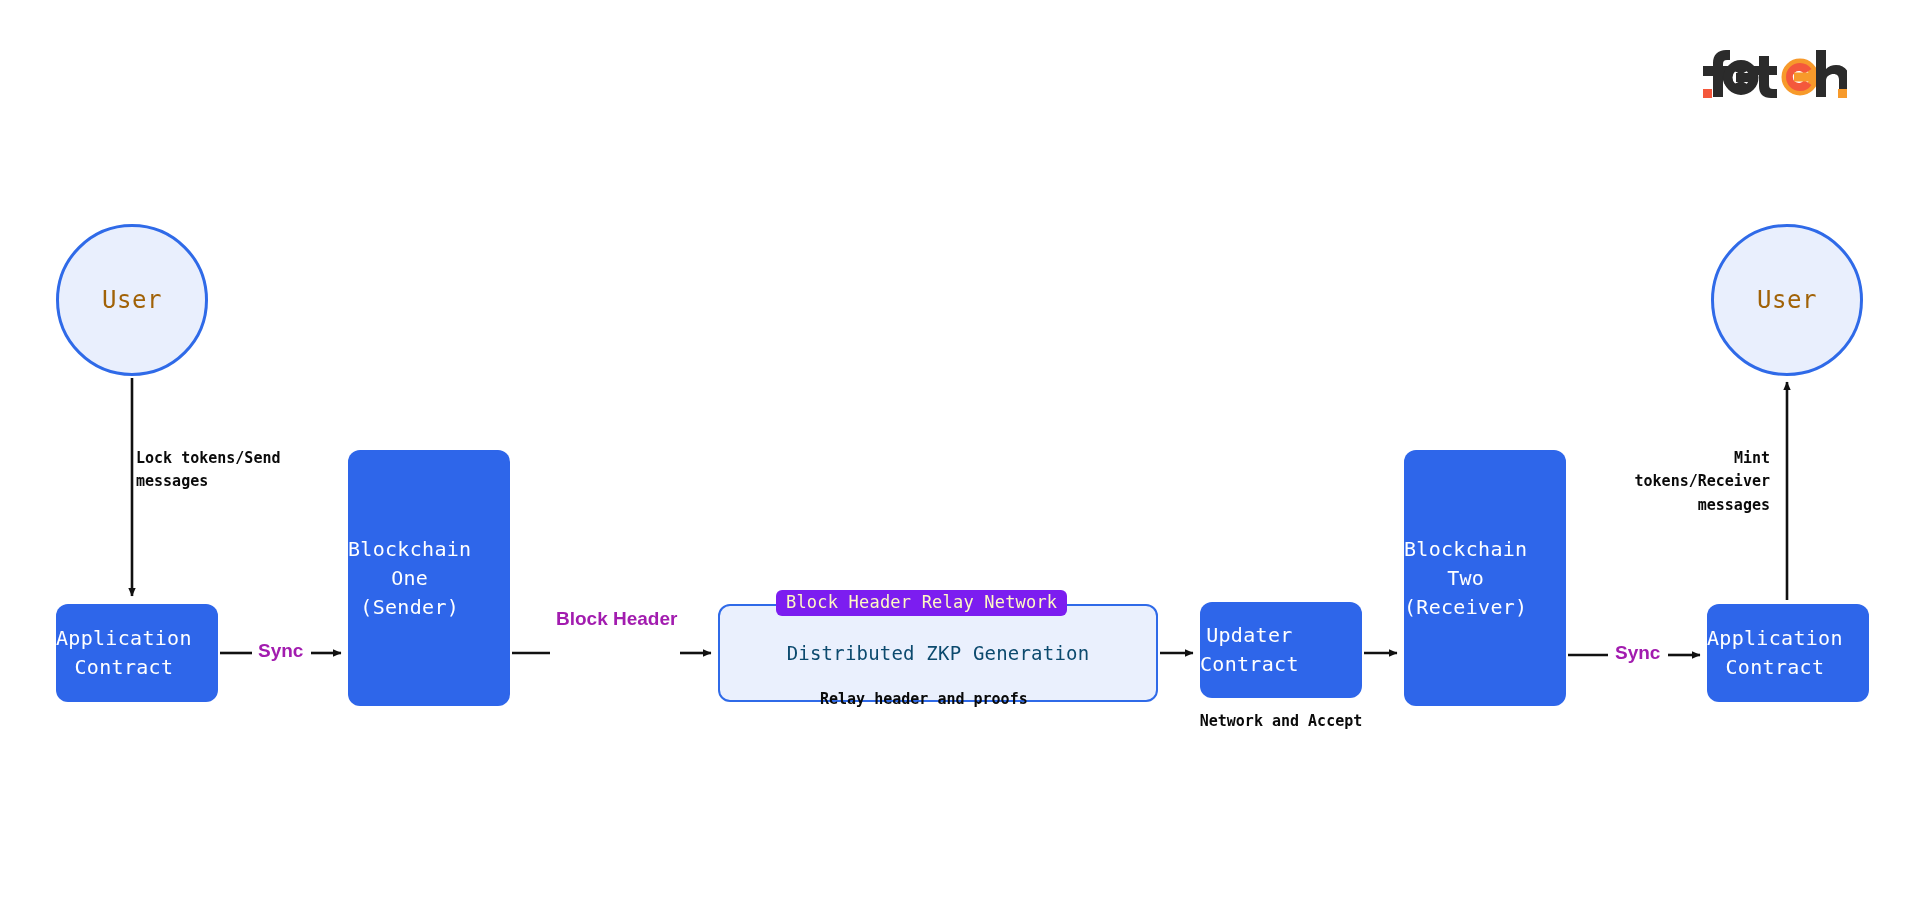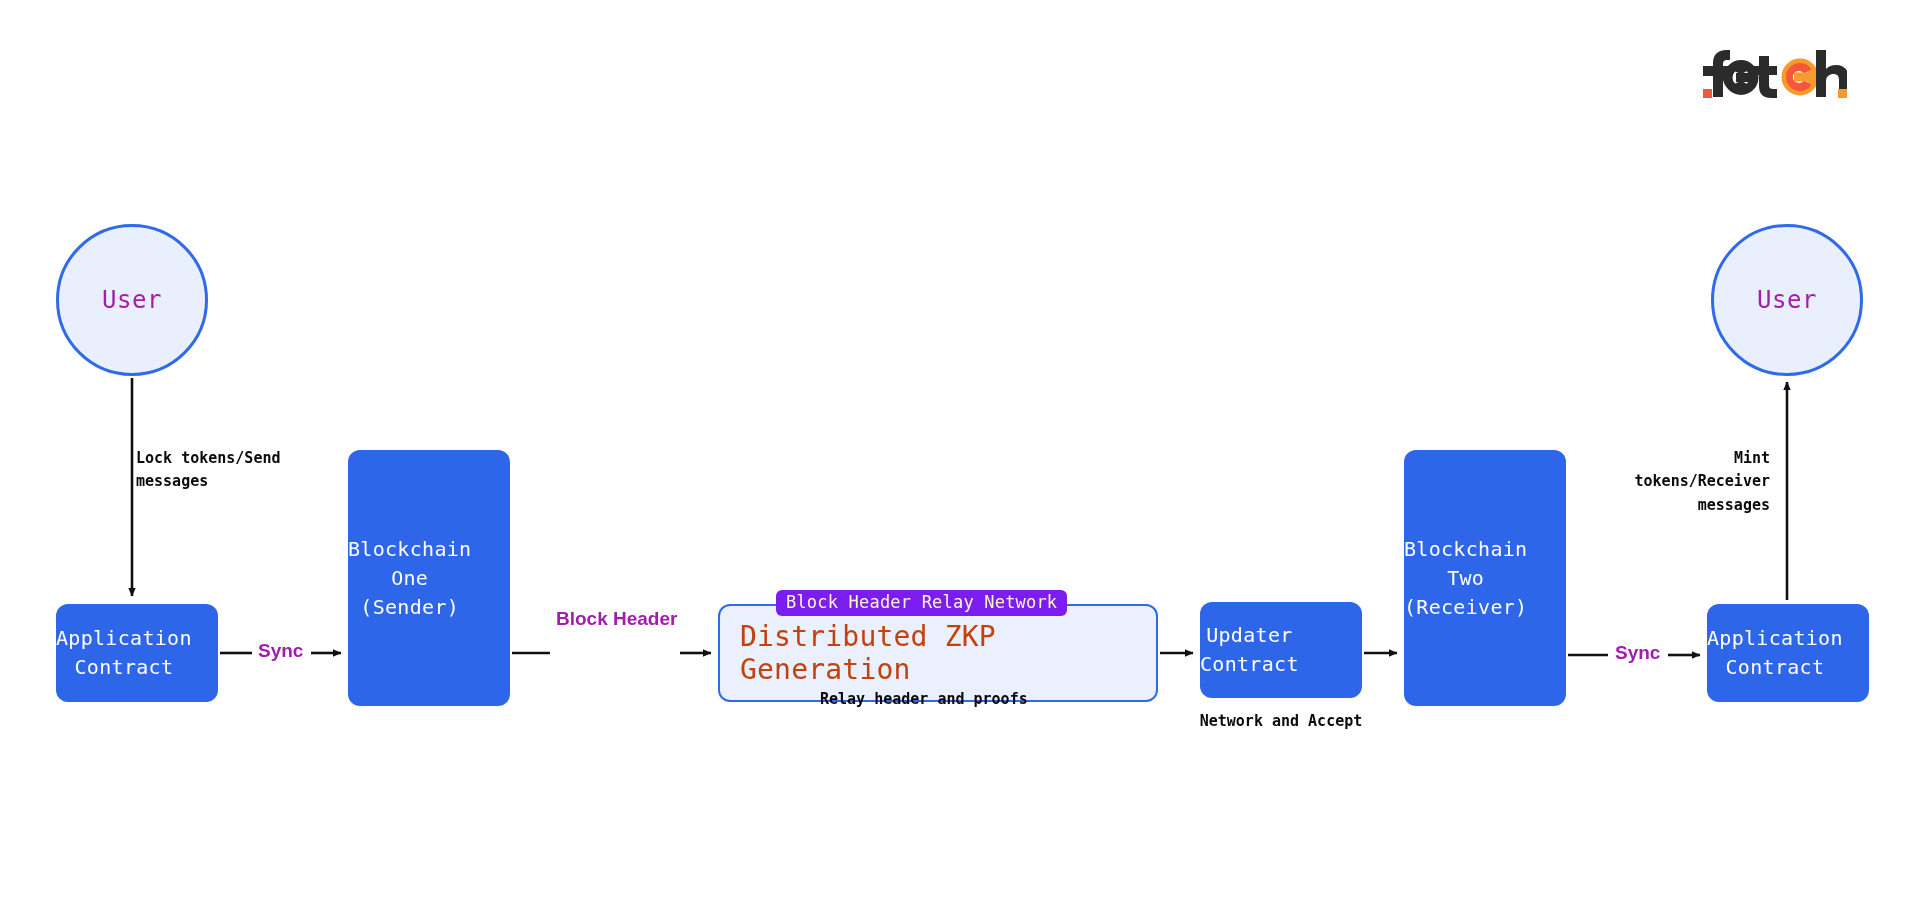--- a/index.html
+++ b/index.html
@@ -38,21 +38,21 @@
     background: #e9effd;
     border: 3px solid #2f6ae8;
     box-sizing: border-box;
     display: flex;
     align-items: center;
     justify-content: center;
   }
   .user-circle .node-label {
     font-family: "DejaVu Sans Mono", monospace;
     font-size: 24px;
-    color: #a21caf;
+    color: #a16207;
     letter-spacing: 0.5px;
   }
   #user-left  { left: 56px;  top: 224px; width: 152px; height: 152px; }
   #user-right { left: 1711px; top: 224px; width: 152px; height: 152px; }
 
   
   .blue-box {
     background: #2e66ea;
     border-radius: 12px;
     display: flex;
@@ -86,24 +86,23 @@
     background: #eaf0fd;
     border: 2px solid #2f6ae8;
     border-radius: 12px;
     box-sizing: border-box;
     display: flex;
     align-items: center;
     justify-content: center;
   }
   #relay-group .node-label {
     font-family: "DejaVu Sans Mono", monospace;
-    font-size: 28px;
-    color: #c2410c;
+    font-size: 19px;
+    color: #0c4a6e;
     letter-spacing: 0.2px;
-    margin-left: 20px;
   }
   #relay-badge {
     left: 776px;
     top: 590px;
     height: 26px;
     padding: 1px 10px 3px 10px;
     background: #7c1df0;
     border-radius: 6px;
     display: flex;
     align-items: center;

